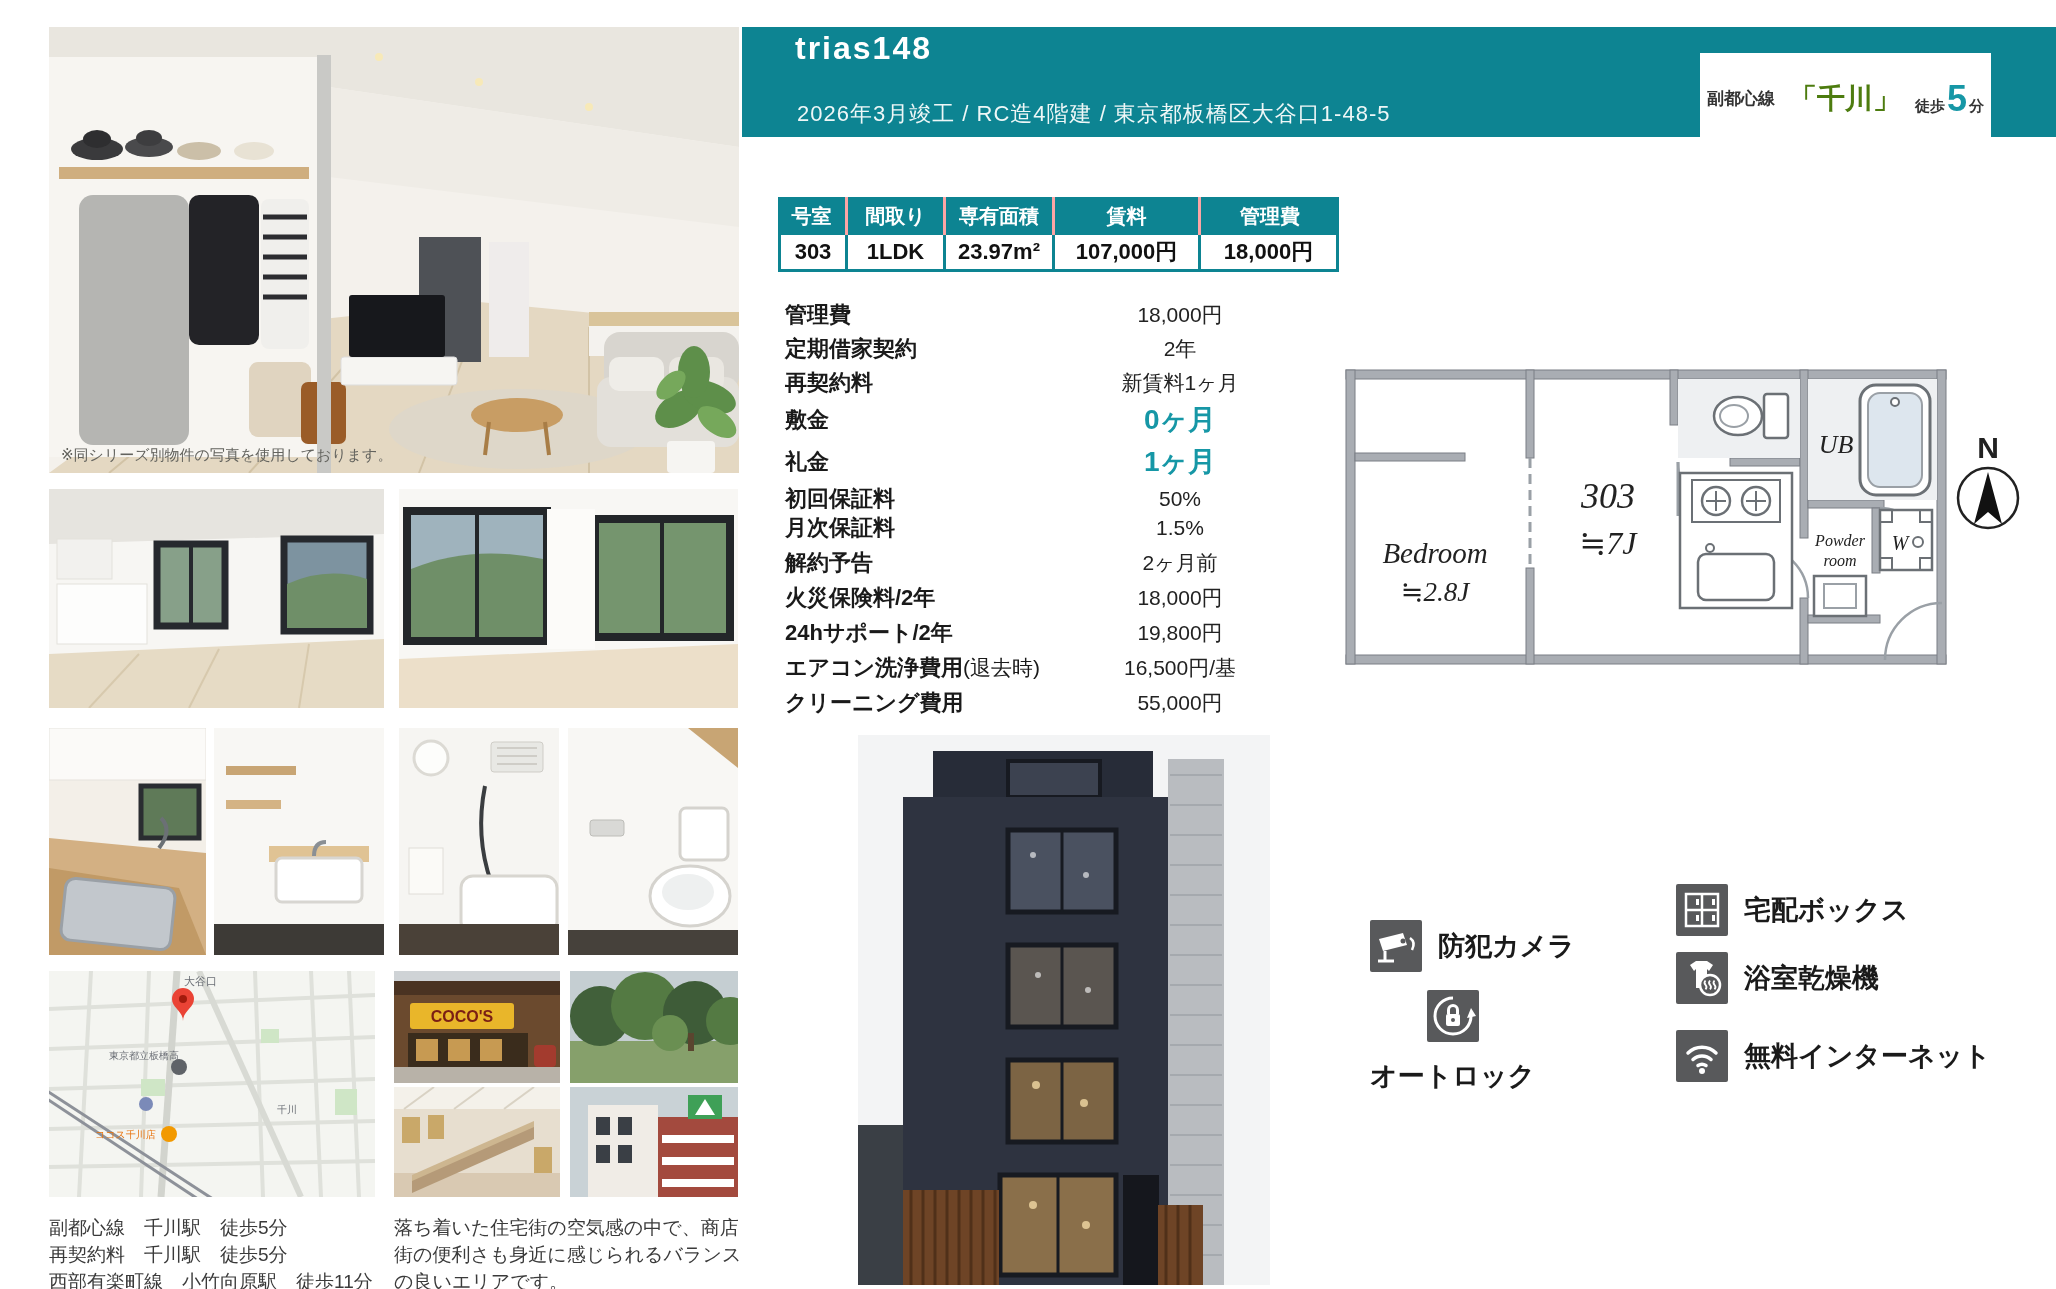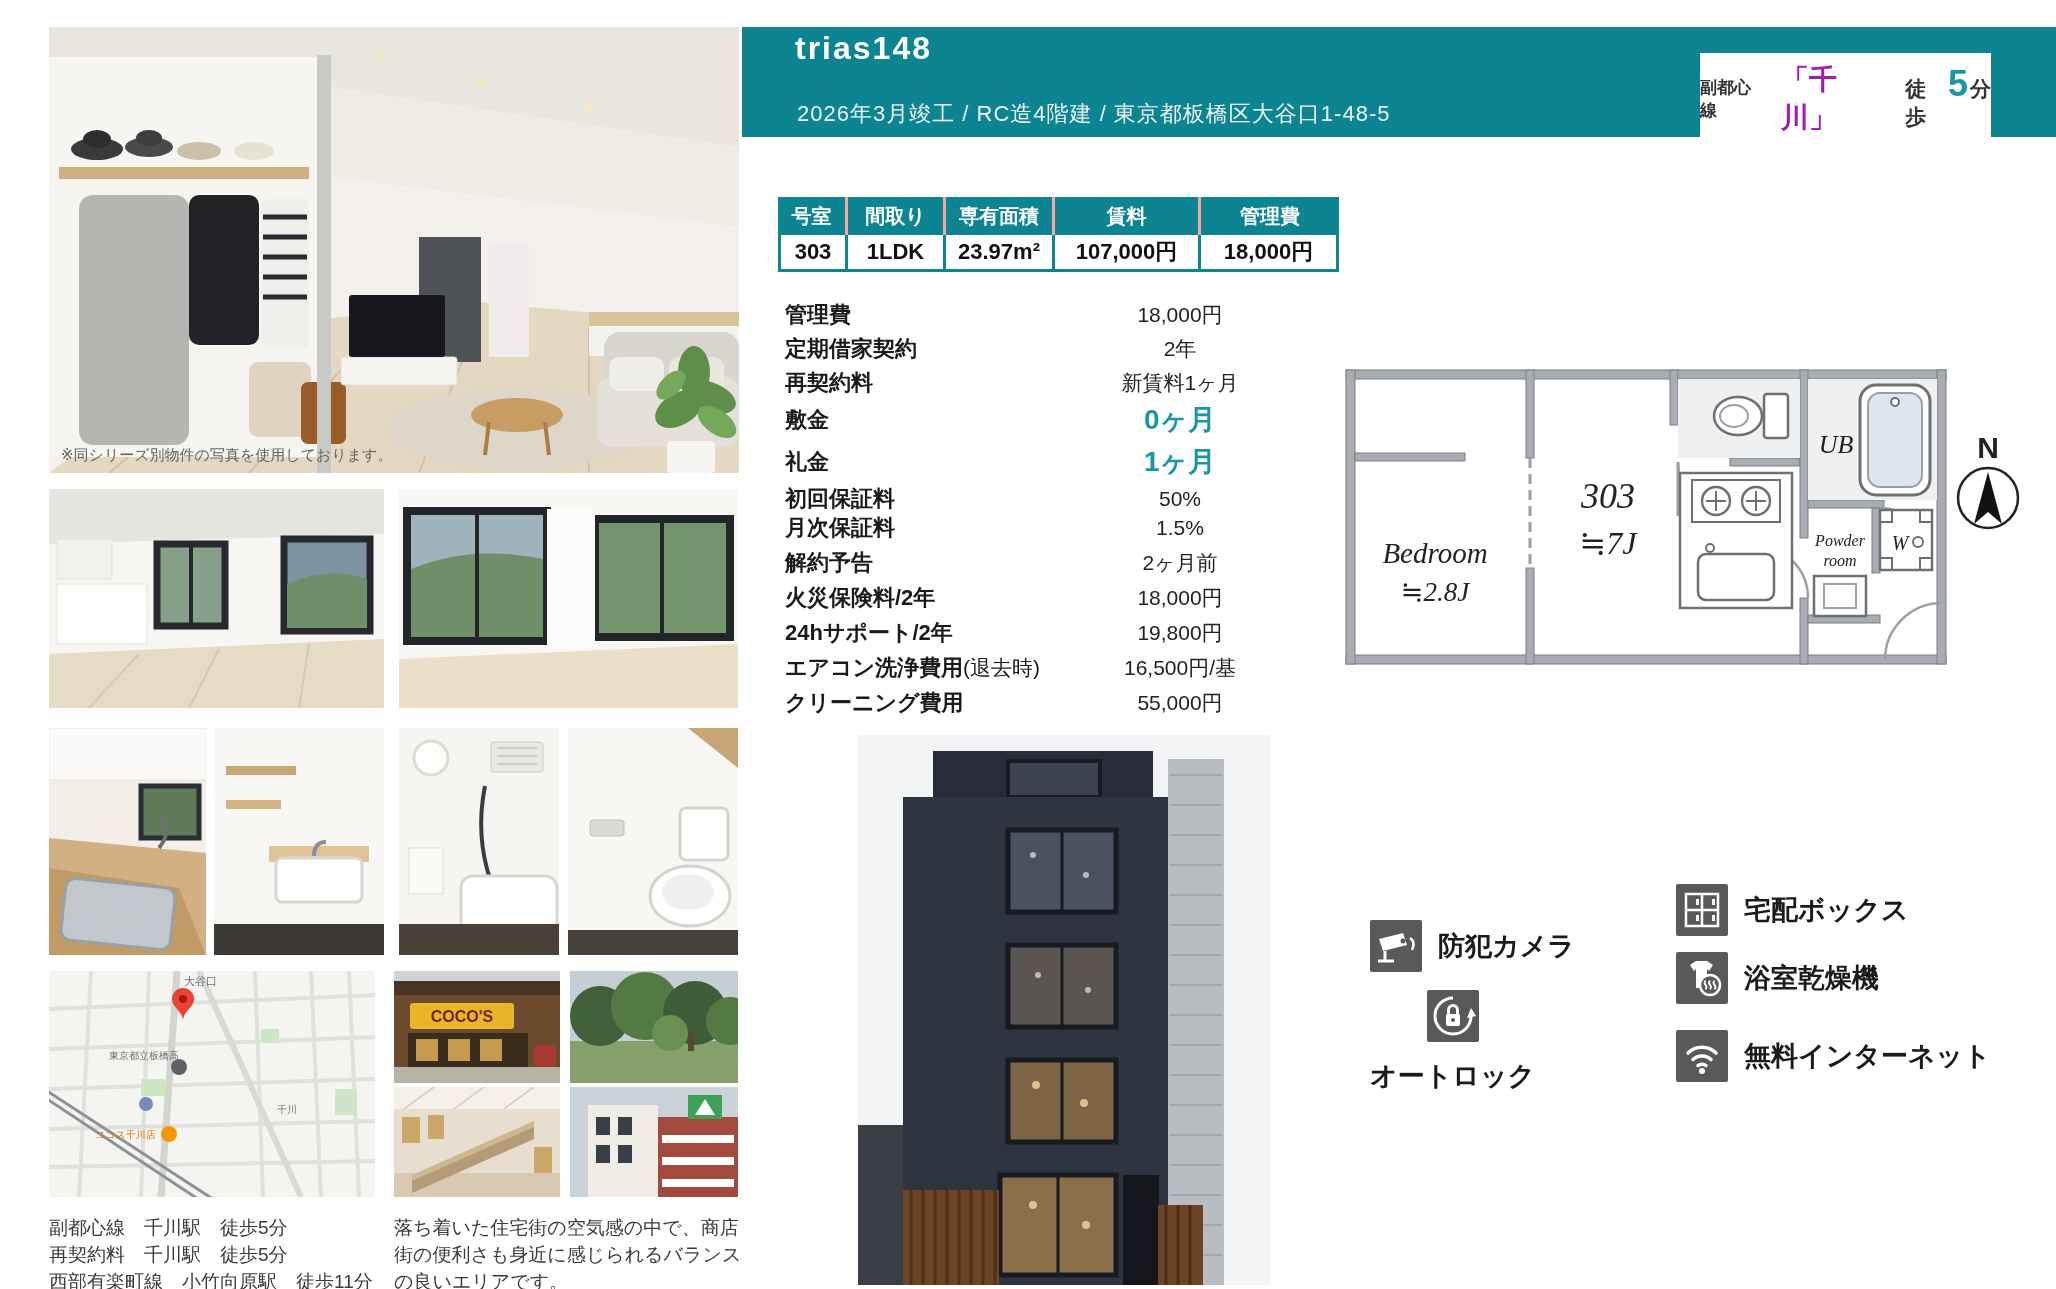--- a/index.html
+++ b/index.html
@@ -8,22 +8,22 @@
   .abs{position:absolute;}
   .photo{position:absolute;overflow:hidden;background:#eee;}
   .photo svg{display:block;width:100%;height:100%;}
   
   .band{position:absolute;left:742px;top:27px;width:1314px;height:110px;background:#0d8492;}
   .title{position:absolute;left:795px;top:30px;font-size:32px;font-weight:bold;color:#fff;letter-spacing:2px;}
   .subtitle{position:absolute;left:797px;top:99px;font-size:22px;color:#eef7f7;letter-spacing:1px;}
   .stationbox{position:absolute;left:1700px;top:53px;width:291px;height:91px;background:#fff;
               display:flex;align-items:center;justify-content:center;gap:14px;}
   .sb-line{font-size:17px;font-weight:bold;color:#333;}
-  .sb-station{font-size:28px;font-weight:bold;color:#a21caf;}
-  .sb-walk{font-size:21px;font-weight:bold;color:#333;}
+  .sb-station{font-size:28px;font-weight:bold;color:#4d7c0f;}
+  .sb-walk{font-size:15px;font-weight:bold;color:#333;}
   .sb-min{font-size:36px;font-weight:bold;color:#1697a6;line-height:1;}
   
   .utable{position:absolute;left:778px;top:197px;width:565px;}
   .utr{display:flex;}
   .uth{background:#0d8492;color:#fff;font-size:20px;font-weight:bold;height:38px;
        display:flex;align-items:center;justify-content:center;border-right:3px solid #fca5a5;box-sizing:border-box;}
   .uth:last-child{border-right:none;}
   .utd{background:#fff;color:#111;font-size:22px;font-weight:bold;height:37px;
        display:flex;align-items:center;justify-content:center;border:3px solid #0d8492;border-top:none;border-left:none;box-sizing:border-box;}
   .utd:first-child{border-left:3px solid #0d8492;}

